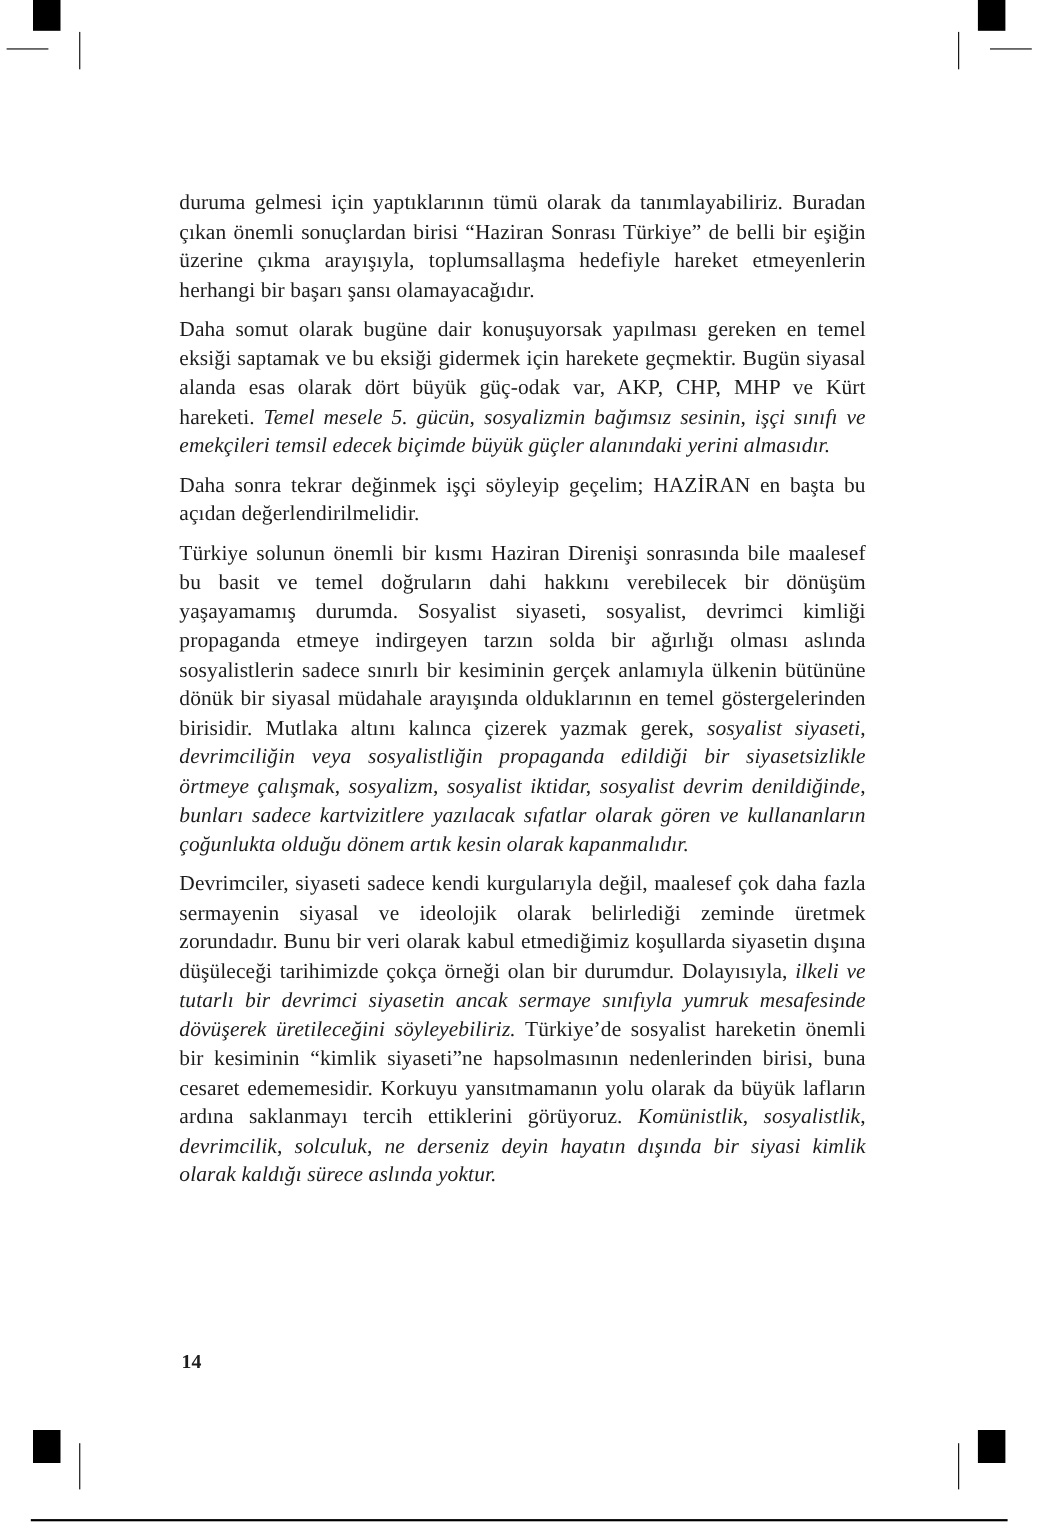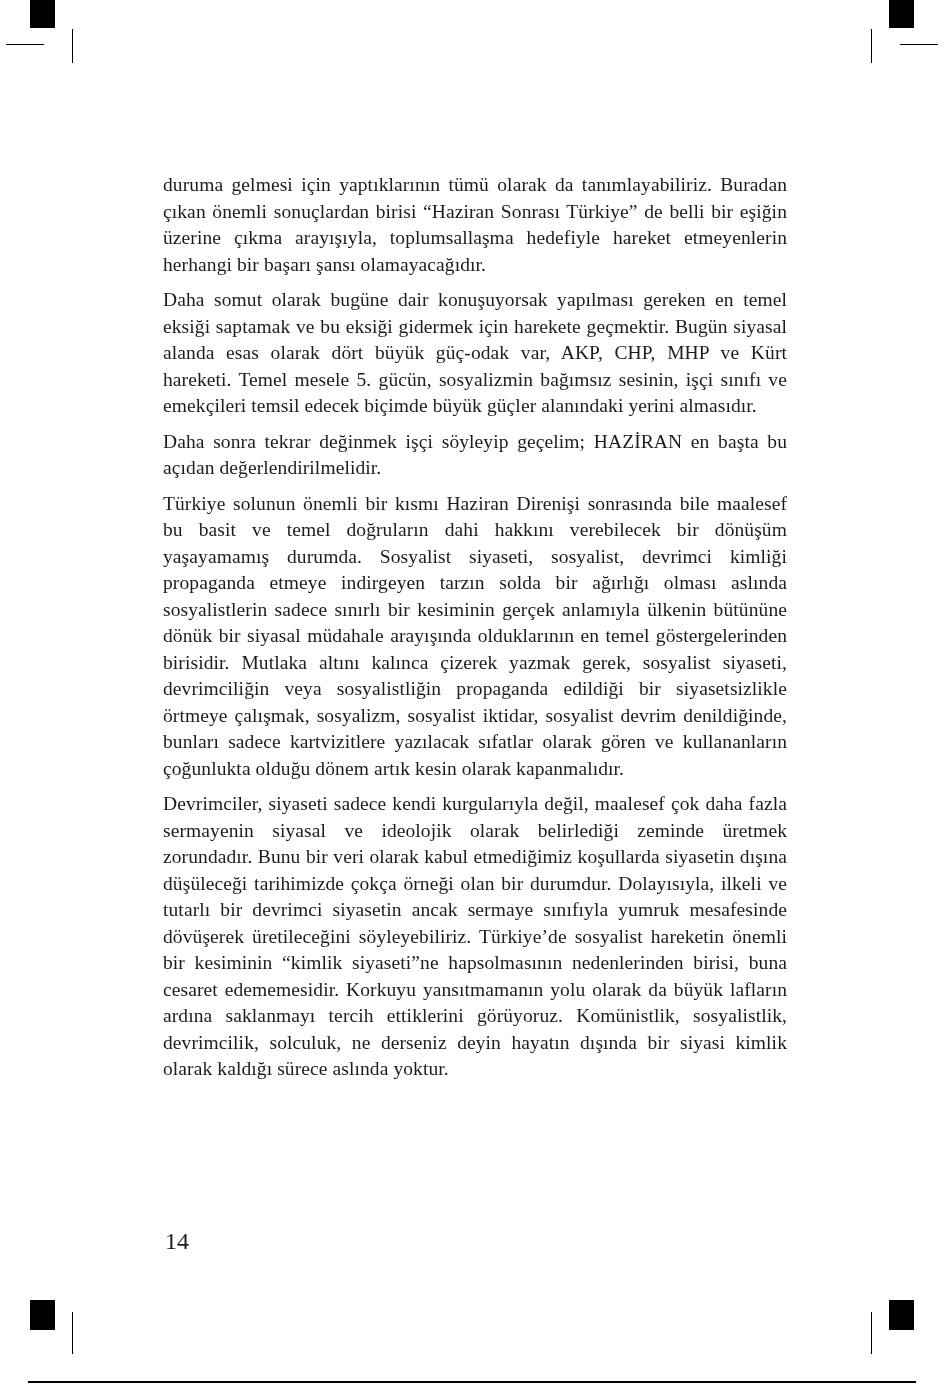--- a/index.html
+++ b/index.html
@@ -39,27 +39,28 @@
     width: 624px;
   }
   .para {
     margin: 0 0 9px 0;
     font-size: 19.5px;
     line-height: 26.5px;
     text-align: justify;
     letter-spacing: 0.1px;
   }
   .para span.italic {
+    font-style: italic;
   }
   #page-number {
     position: absolute;
     left: 165px;
     top: 1228px;
-    font-size: 24px;
-    font-weight: normal;
+    font-size: 18px;
+    font-weight: bold;
     color: #1c1c1c;
   }
 </style>
 </head>
 <body>
 
 <div id="page">
 
   <div class="reg-rect" style="left:30px; top:0; width:25px; height:28px;"></div>
   <div class="hairline-v" style="left:72px; top:29px; height:34px;"></div>

